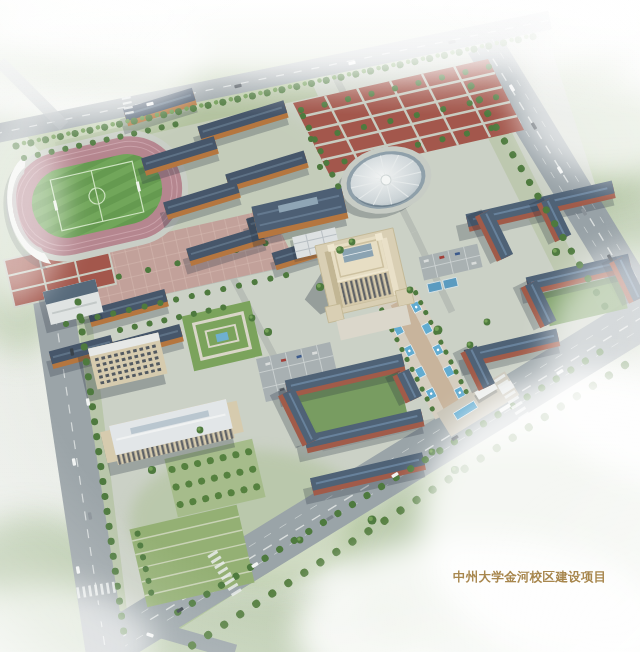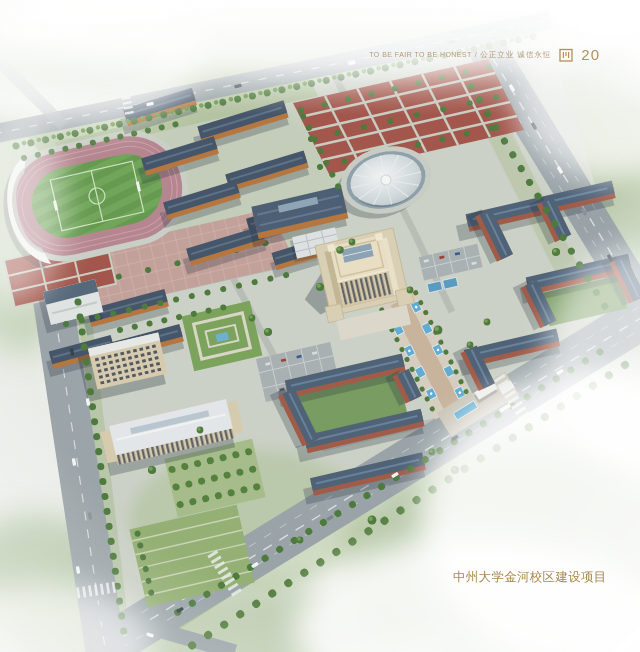--- a/index.html
+++ b/index.html
@@ -5,21 +5,21 @@
   html,body{margin:0;padding:0;background:#fff;}
   .page{position:relative;width:640px;height:652px;overflow:hidden;background:#fff;
         font-family:"Liberation Sans", sans-serif;}
   .scene{position:absolute;inset:0;display:block;}
   .hdr{position:absolute;top:46px;right:40px;display:flex;align-items:center;gap:7px;}
   .hdr .slog{display:flex;align-items:baseline;gap:3px;font-size:7px;letter-spacing:.45px;
         color:#b29a76;white-space:nowrap;}
   .hdr .slog .cn{font-size:7.5px;letter-spacing:1px;}
   .hdr .pn{font-size:15px;letter-spacing:1px;color:#b3905c;}
   .logo{width:16px;height:16px;display:block;}
-  .caption{position:absolute;left:453px;top:569px;font-size:12.5px;font-weight:normal;
+  .caption{position:absolute;left:453px;top:569px;font-size:12.5px;font-weight:bold;
         letter-spacing:.3px;color:#a8874e;white-space:nowrap;}
 </style>
 </head>
 <body>
 
 <div class="page">
 
 <svg class="scene" width="640" height="652" viewBox="0 0 640 652" xmlns="http://www.w3.org/2000/svg">
   <defs>
     <linearGradient id="bgGrad" x1="0" y1="0" x2="0" y2="1">
@@ -488,28 +488,16 @@
       <ellipse cx="590" cy="520" rx="170" ry="150" opacity="0.85"></ellipse>
       <ellipse cx="480" cy="630" rx="185" ry="95" opacity="0.85"></ellipse>
       <ellipse cx="15" cy="210" rx="50" ry="95" opacity="0.5"></ellipse>
       <ellipse cx="40" cy="645" rx="115" ry="60" opacity="0.6"></ellipse>
     </g>
     <rect width="640" height="115" fill="url(#topFog)"></rect>
     <rect width="640" height="652" fill="url(#vigGrad)"></rect>
   </g>
 </svg>
 
-<div class="hdr">
-  <span class="slog">
-    <span>TO BE FAIR TO BE HONEST</span>
-    <span>/</span>
-    <span class="cn">公正立业 诚信永恒</span>
-  </span>
-  <svg class="logo" viewBox="0 0 16 16">
-    <rect x="2" y="2.5" width="12" height="11.5" fill="none" stroke="#b3905c" stroke-width="1.3"></rect>
-    <path d="M5.4 5 v6 M8 5 v4 M10.6 5 v6" fill="none" stroke="#b3905c" stroke-width="1.2"></path>
-  </svg>
-  <span class="pn">20</span>
+
+<div class="caption">中州大学金河校区建设项目</div>
+
 </div>
 
-<div class="caption">中州大学金河校区建设项目</div>
-
-</div>
-
 </body></html>

